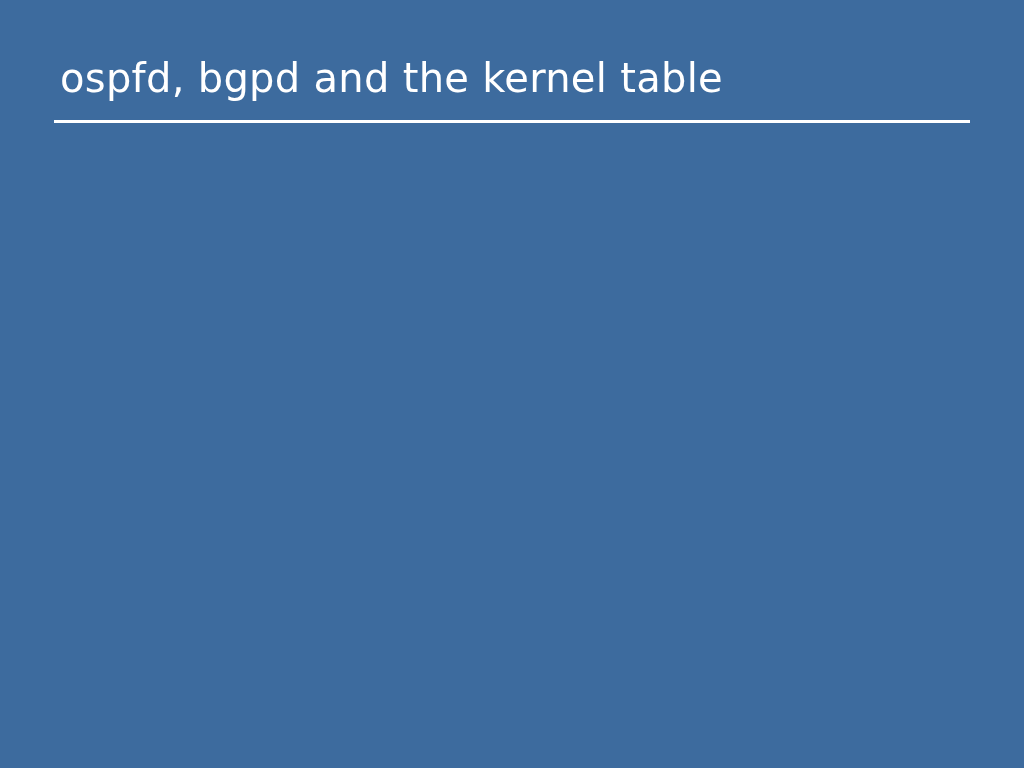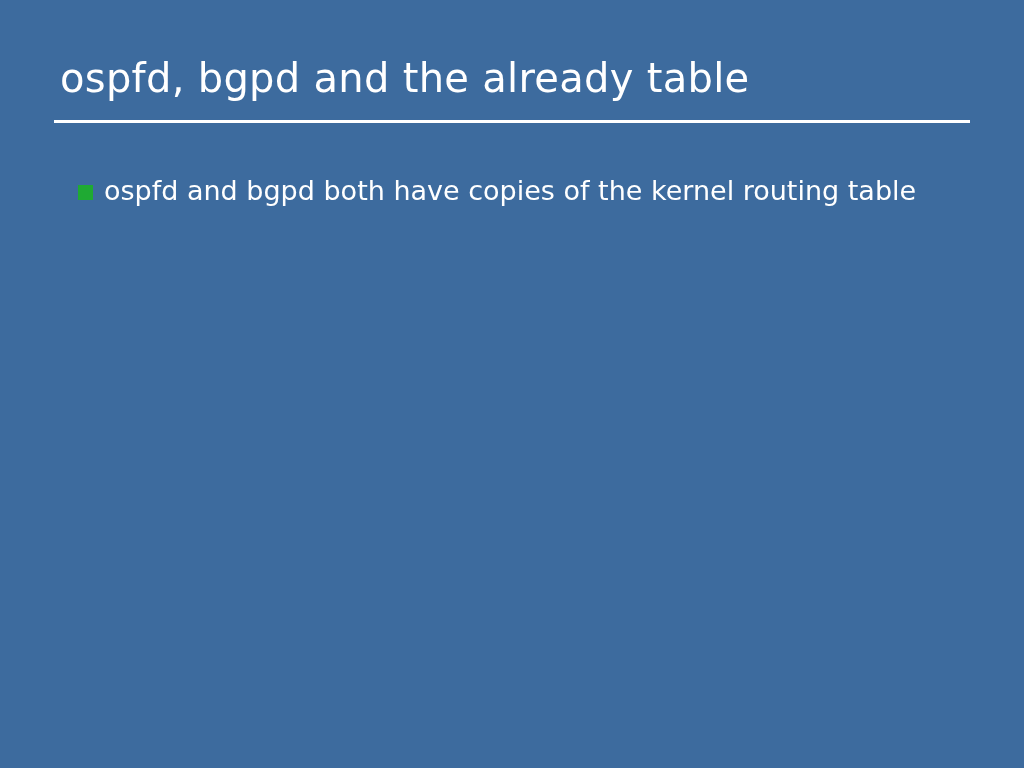--- a/index.html
+++ b/index.html
@@ -66,27 +66,23 @@
     font-size: 27px;
     line-height: 1.42;
     font-family: "DejaVu Sans", sans-serif;
   }
 </style>
 </head>
 <body>
 
 <div class="slide">
 
-  <div class="slide-title">ospfd, bgpd and the already table</div>
+  <div class="slide-title">ospfd, bgpd and the kernel table</div>
 
   <div class="title-rule"></div>
 
   <div class="bullet-list">
 
-    <div class="bullet">
-      <span class="bullet-marker"></span>
-      <span class="bullet-text">ospfd and bgpd both have copies of the kernel routing table</span>
-    </div>
 
 
   </div>
 
 </div>
 
 </body></html>

